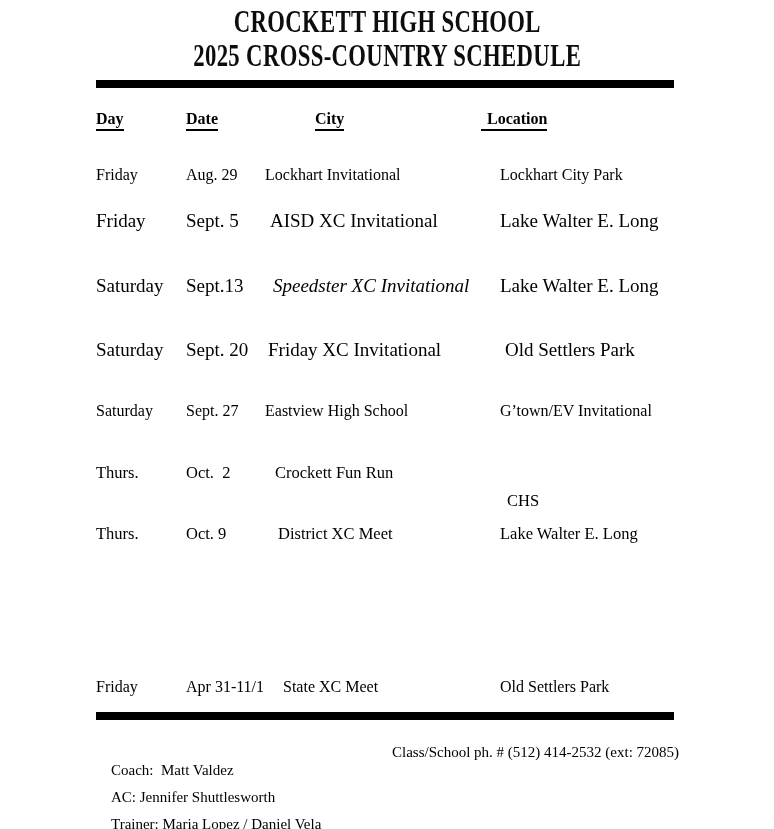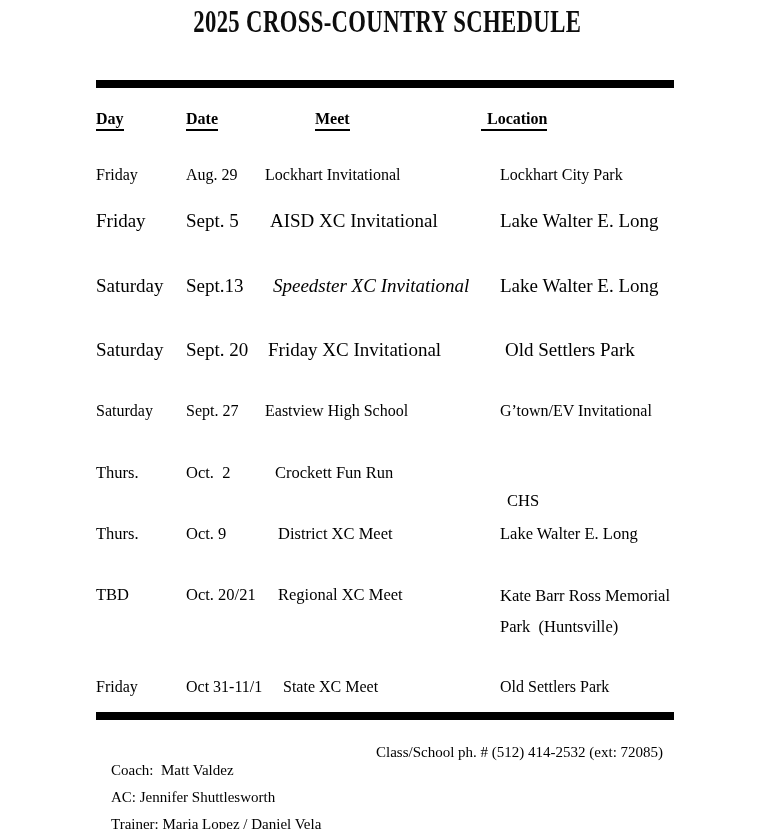--- a/index.html
+++ b/index.html
@@ -96,37 +96,38 @@
     position: absolute;
     left: 96px;
     width: 640px;
     font-size: 15px;
     white-space: pre-wrap;
     line-height: 1.2;
   }
   .fl-1 { top: 743px; }
   .fl-2 { top: 770px; }
   .fl-3 { top: 797px; }
-  .phone { position: absolute; left: 280px; top: 0; white-space: pre; text-align: right; }
+  .phone { position: absolute; left: 296px; top: 0; white-space: pre; text-align: right; }
 </style>
 </head>
 <body>
 
 <div class="doc">
 
   <div class="title-block">
+    <span class="title-line"><span class="tline">CROCKETT HIGH SCHOOL</span></span>
     <span class="title-line"><span class="tline">2025 CROSS-COUNTRY SCHEDULE</span></span>
   </div>
 
   <div class="rule rule-top"></div>
 
   <div class="hdr-row">
     <div class="hdr hdr-day"><span>Day</span></div>
     <div class="hdr hdr-date"><span>Date</span></div>
-    <div class="hdr hdr-meet"><span>Meet</span></div>
+    <div class="hdr hdr-meet"><span>City</span></div>
     <div class="hdr hdr-location"><span>Location</span></div>
   </div>
 
   <div class="row row-1">
     <div class="cell cell-day">Friday</div>
     <div class="cell cell-date">Aug. 29</div>
     <div class="cell cell-meet">Lockhart Invitational</div>
     <div class="cell cell-location">Lockhart City Park</div>
   </div>
 
@@ -165,30 +166,24 @@
     <div class="cell cell-location">CHS</div>
   </div>
 
   <div class="row row-7">
     <div class="cell cell-day">Thurs.</div>
     <div class="cell cell-date">Oct. 9</div>
     <div class="cell cell-meet">District XC Meet</div>
     <div class="cell cell-location">Lake Walter E. Long</div>
   </div>
 
-  <div class="row row-8">
-    <div class="cell cell-day">TBD</div>
-    <div class="cell cell-date">Oct. 20/21</div>
-    <div class="cell cell-meet">Regional XC Meet</div>
-    <div class="cell cell-location">Kate Barr Ross Memorial Park  (Huntsville)</div>
-  </div>
 
   <div class="row row-9">
     <div class="cell cell-day">Friday</div>
-    <div class="cell cell-date">Oct 31-11/1</div>
+    <div class="cell cell-date">Apr 31-11/1</div>
     <div class="cell cell-meet">State XC Meet</div>
     <div class="cell cell-location">Old Settlers Park</div>
   </div>
 
   <div class="rule rule-bottom"></div>
 
   <div class="footer-line fl-1">
     <span>Coach:  Matt Valdez</span>
     <span class="phone">Class/School ph. # (512) 414-2532 (ext: 72085)</span>
   </div>

